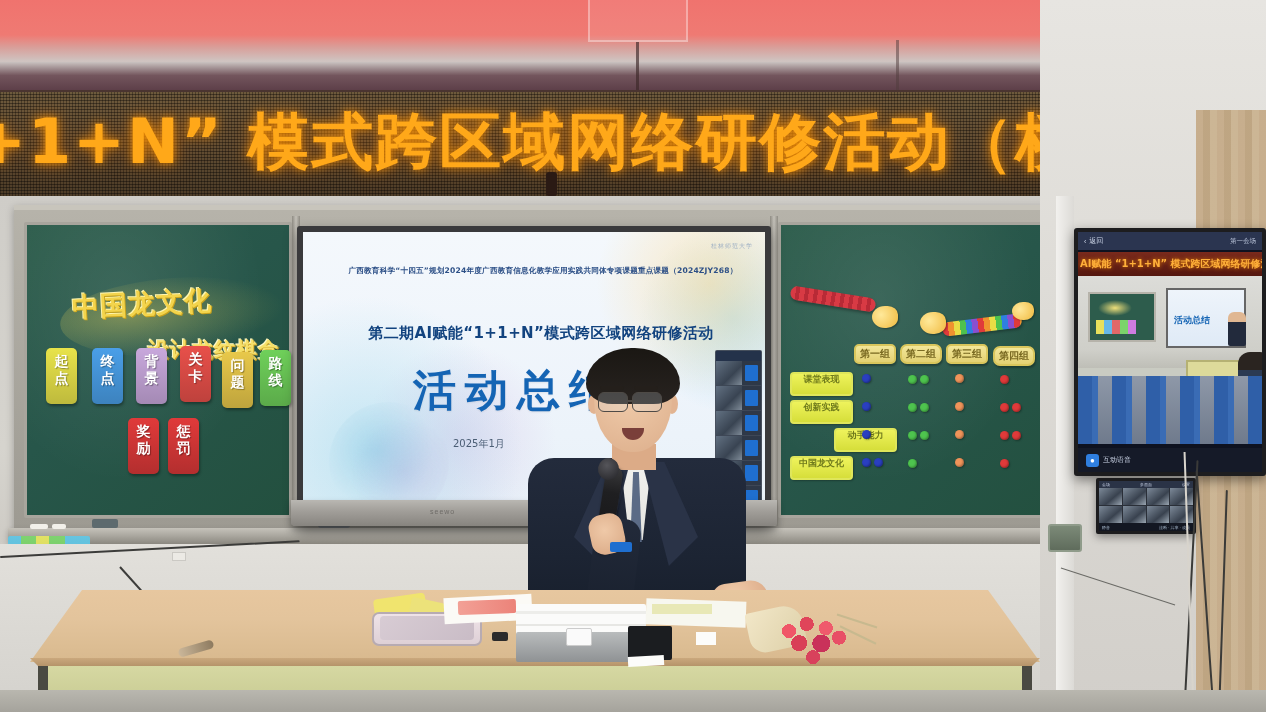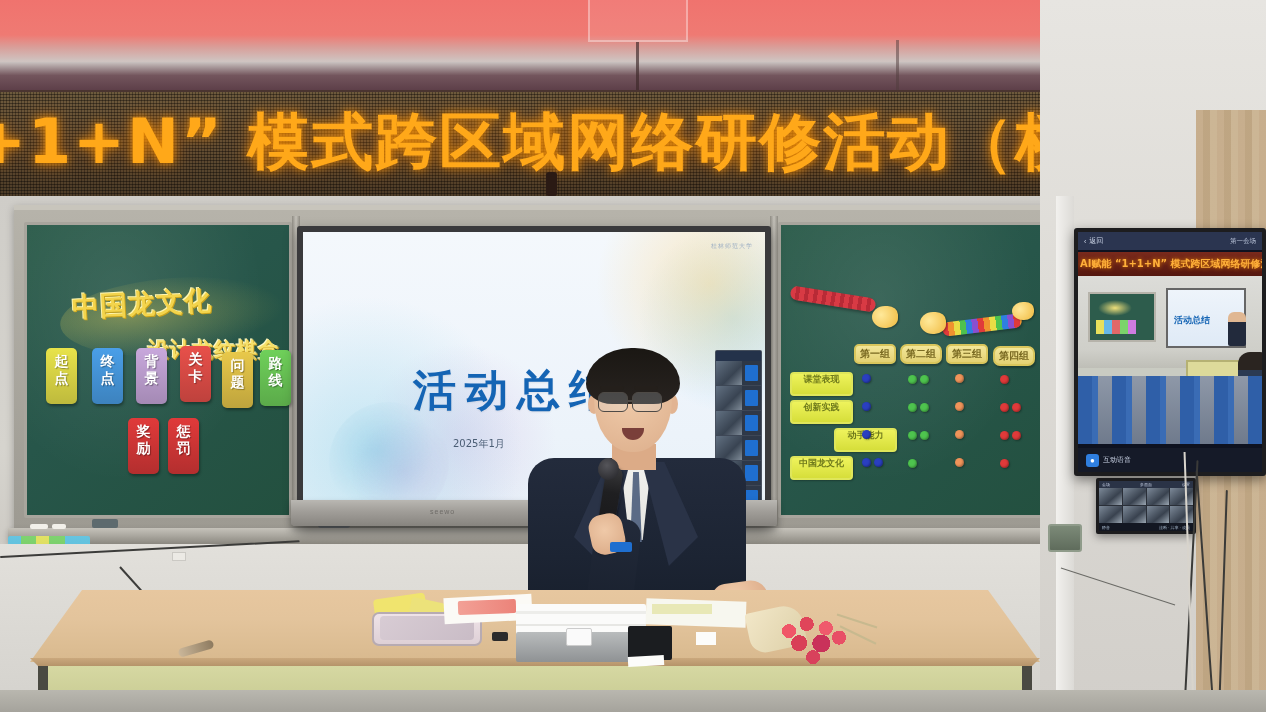--- a/index.html
+++ b/index.html
@@ -552,20 +552,22 @@
   <div class="chalk" style="left:30px;width:18px"></div>
   <div class="chalk" style="left:52px;width:14px"></div>
   <div class="eraser"></div>
   <div class="eraser2"></div>
   <div class="tray-paper"></div>
 
   <div class="iwb">
     <div class="slide">
       <div class="slide-flower"></div>
       <div class="slide-logo">桂林师范大学</div>
+      <div class="slide-l1">广西教育科学“十四五”规划2024年度广西教育信息化教学应用实践共同体专项课题重点课题（2024ZJY268）</div>
+      <div class="slide-l3">第二期AI赋能“1+1+N”模式跨区域网络研修活动</div>
       <div class="slide-title">活动总结</div>
       <div class="slide-date">2025年1月</div>
       <div class="slide-thumbs">
         <div class="slide-thumbs-top"></div>
         <div class="thumb-row">
             <div class="thumb-pic"></div>
             <div class="thumb-tag"></div>
           </div>
         <div class="thumb-row">
             <div class="thumb-pic"></div>

